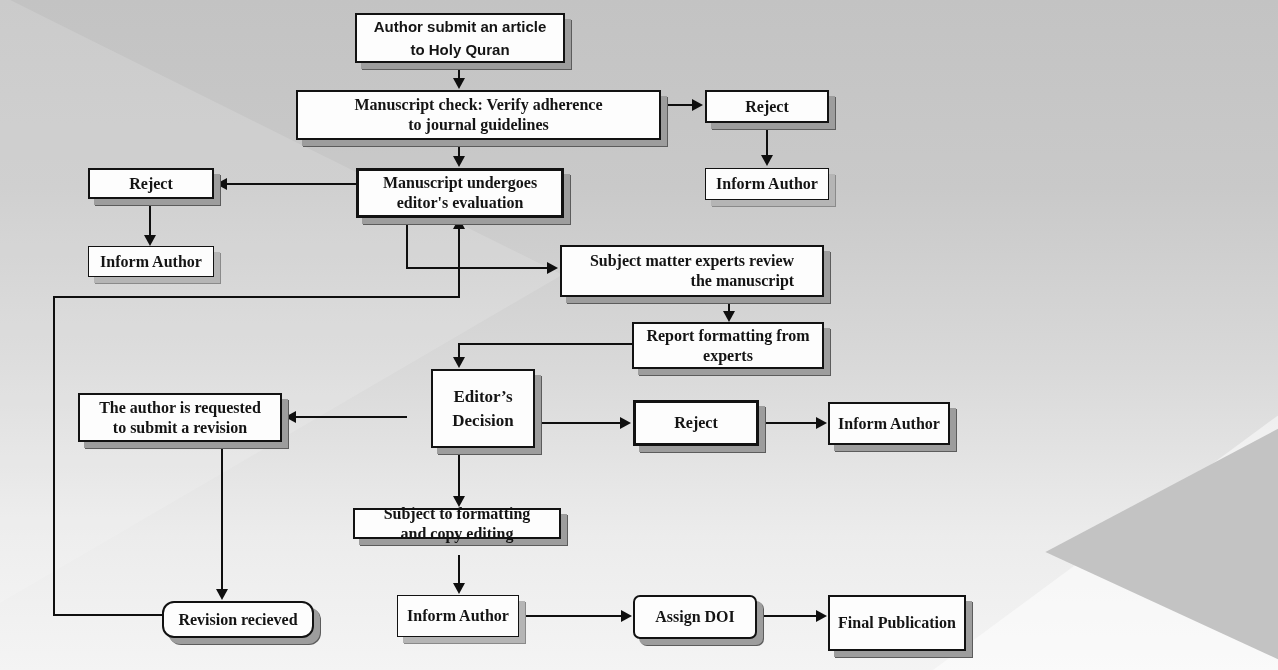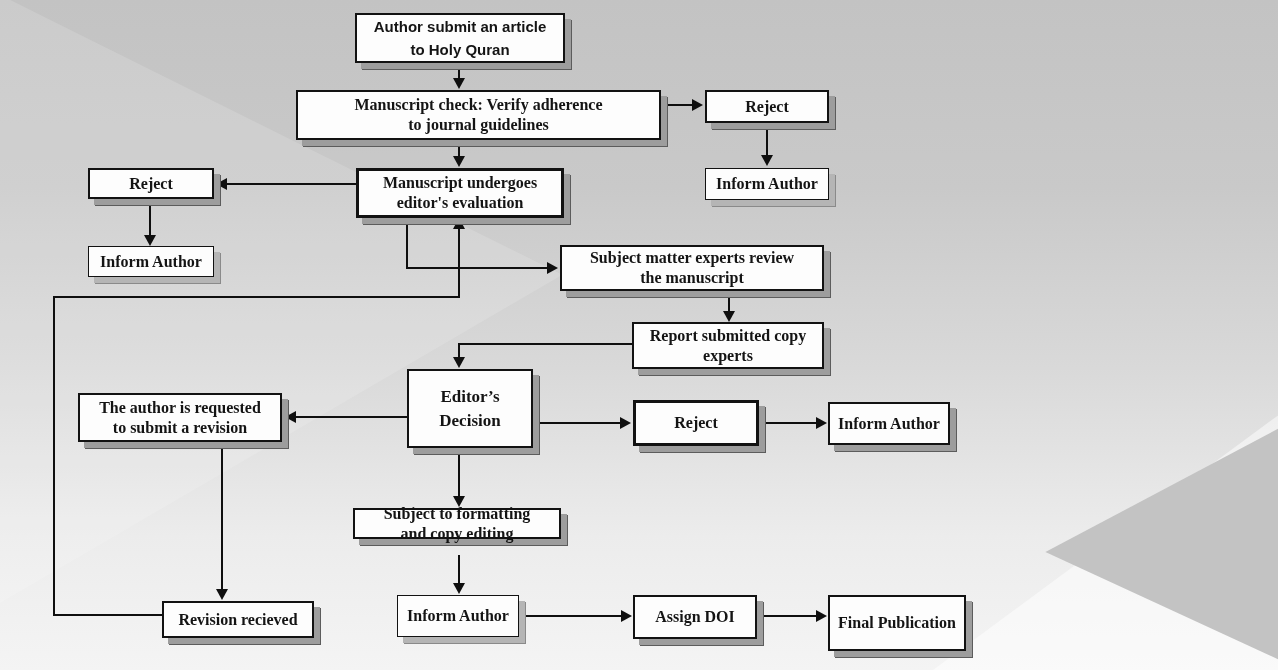--- a/index.html
+++ b/index.html
@@ -39,30 +39,30 @@
   .node.thin{border-width:1px;box-shadow:6px 6px 0 0 #b5b5b5, 7px 7px 0 0 #8a8a8a;}
   .node.big{font-size:17px;line-height:1.4;}
   
   #n1{left:355px;top:13px;width:210px;height:50px;}
   #n2{left:296px;top:90px;width:365px;height:50px;}
   #n3{left:705px;top:90px;width:124px;height:33px;}
   #n4{left:705px;top:168px;width:124px;height:32px;}
   #n5{left:88px;top:168px;width:126px;height:31px;}
   #n6{left:356px;top:168px;width:208px;height:50px;}
   #n7{left:88px;top:246px;width:126px;height:31px;}
-  #n8{left:560px;top:245px;width:264px;height:46px;}
+  #n8{left:560px;top:245px;width:264px;height:52px;text-align:right;}
   #n9{left:632px;top:322px;width:192px;height:47px;}
-  #n10{left:407px;top:369px;width:126px;height:79px;}
+  #n10{left:431px;top:369px;width:104px;height:79px;}
   #n11{left:78px;top:393px;width:204px;height:49px;}
   #n12{left:633px;top:400px;width:126px;height:46px;}
   #n13{left:828px;top:402px;width:122px;height:43px;}
   #n14{left:353px;top:508px;width:208px;height:31px;}
-  #n15{left:162px;top:601px;width:152px;height:37px;}
+  #n15{left:162px;top:601px;width:152px;height:37px;border-radius:12px;}
   #n16{left:397px;top:595px;width:122px;height:42px;}
-  #n17{left:633px;top:595px;width:124px;height:44px;}
+  #n17{left:633px;top:595px;width:124px;height:44px;border-radius:7px;}
   #n18{left:828px;top:595px;width:138px;height:56px;}
   
   .lh,.lv{position:absolute;background:#0f0f0f;}
   .lh{height:2px;}
   .lv{width:2px;}
   .ar,.al,.ad,.au{position:absolute;width:0;height:0;}
   .ar{border-top:6px solid transparent;border-bottom:6px solid transparent;border-left:11px solid #0f0f0f;}
   .al{border-top:6px solid transparent;border-bottom:6px solid transparent;border-right:11px solid #0f0f0f;}
   .ad{border-left:6px solid transparent;border-right:6px solid transparent;border-top:11px solid #0f0f0f;}
   .au{border-left:6px solid transparent;border-right:6px solid transparent;border-bottom:11px solid #0f0f0f;}
@@ -138,21 +138,21 @@
 <div class="node" id="n2">Manuscript check: Verify adherence
 to journal guidelines</div>
 <div class="node" id="n3">Reject</div>
 <div class="node thin" id="n4">Inform Author</div>
 <div class="node" id="n5">Reject</div>
 <div class="node thick" id="n6">Manuscript undergoes
 editor's evaluation</div>
 <div class="node thin" id="n7">Inform Author</div>
 <div class="node" id="n8">Subject matter experts review
 the manuscript</div>
-<div class="node" id="n9">Report submitted copy
+<div class="node" id="n9">Report formatting from
 experts</div>
 <div class="node big" id="n10">Editor’s
 Decision</div>
 <div class="node" id="n11">The author is requested
 to submit a revision</div>
 <div class="node thick" id="n12">Reject</div>
 <div class="node" id="n13">Inform Author</div>
 <div class="node" id="n14">Subject to formatting
 and copy editing</div>
 <div class="node" id="n15">Revision recieved</div>

